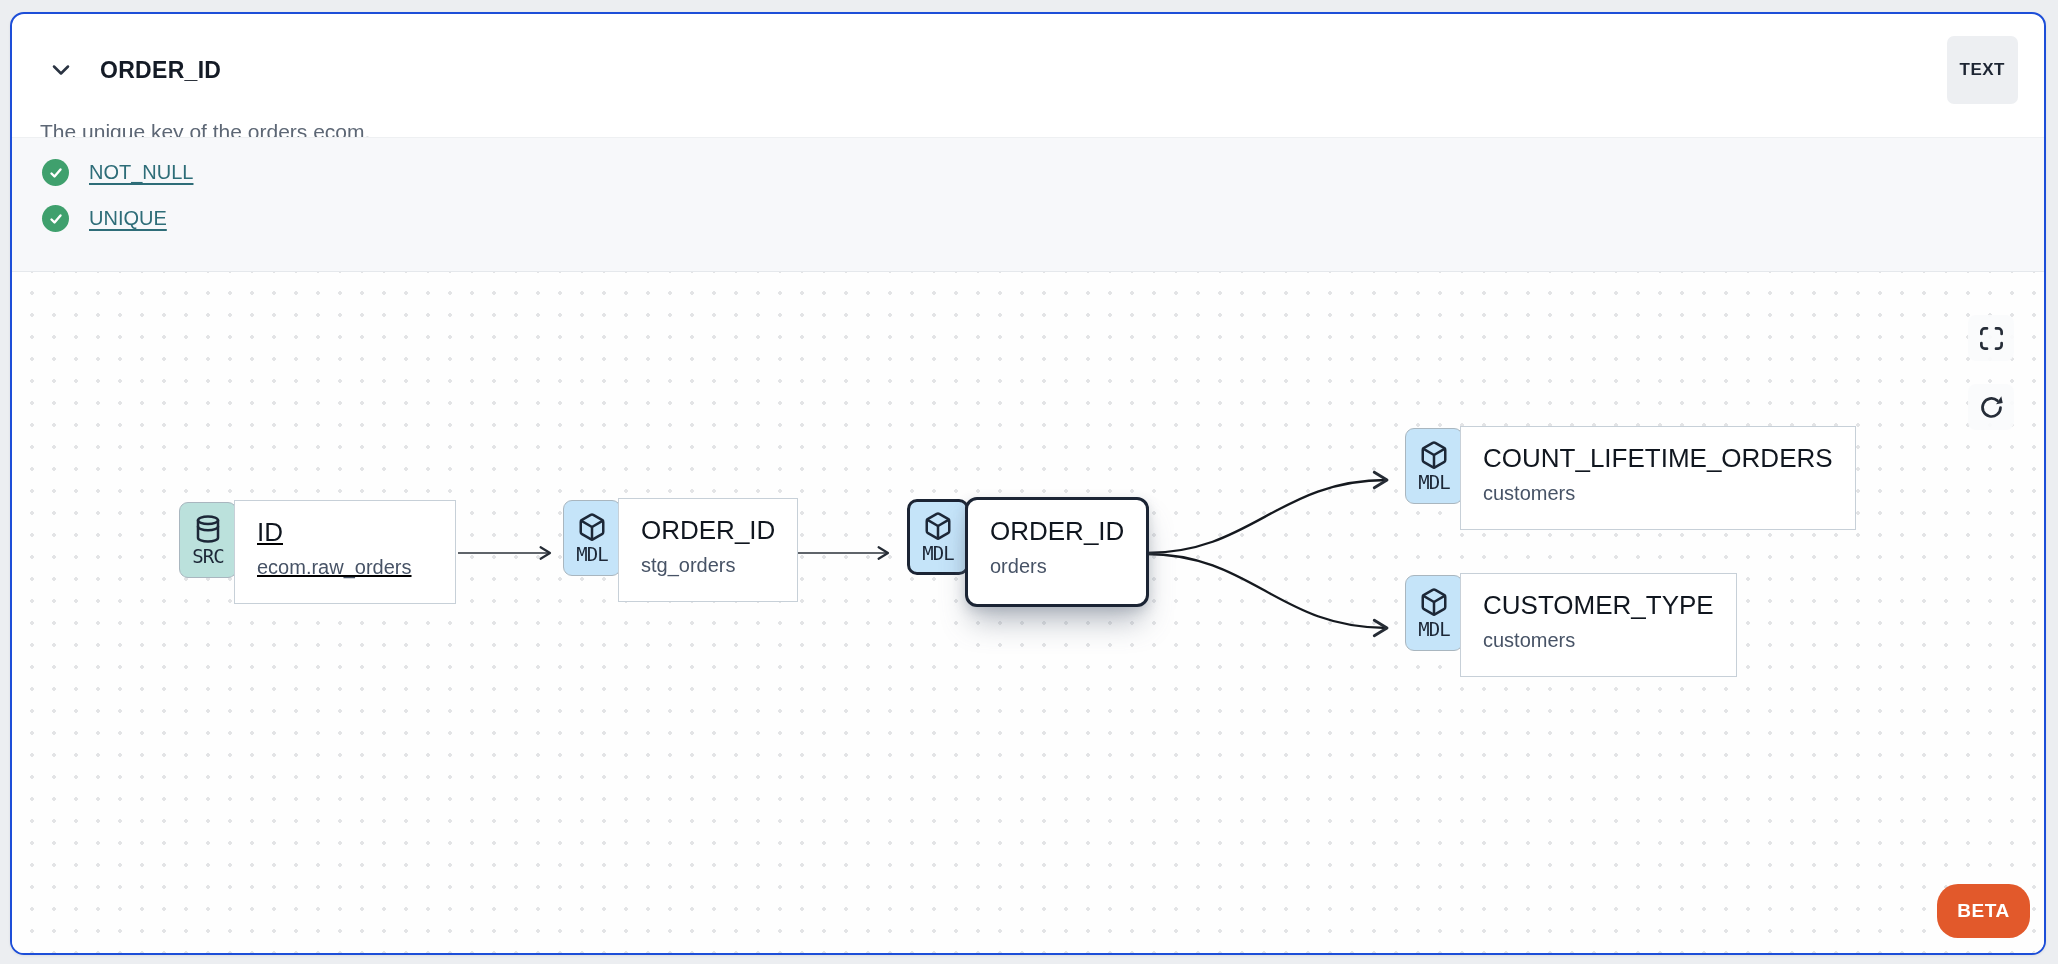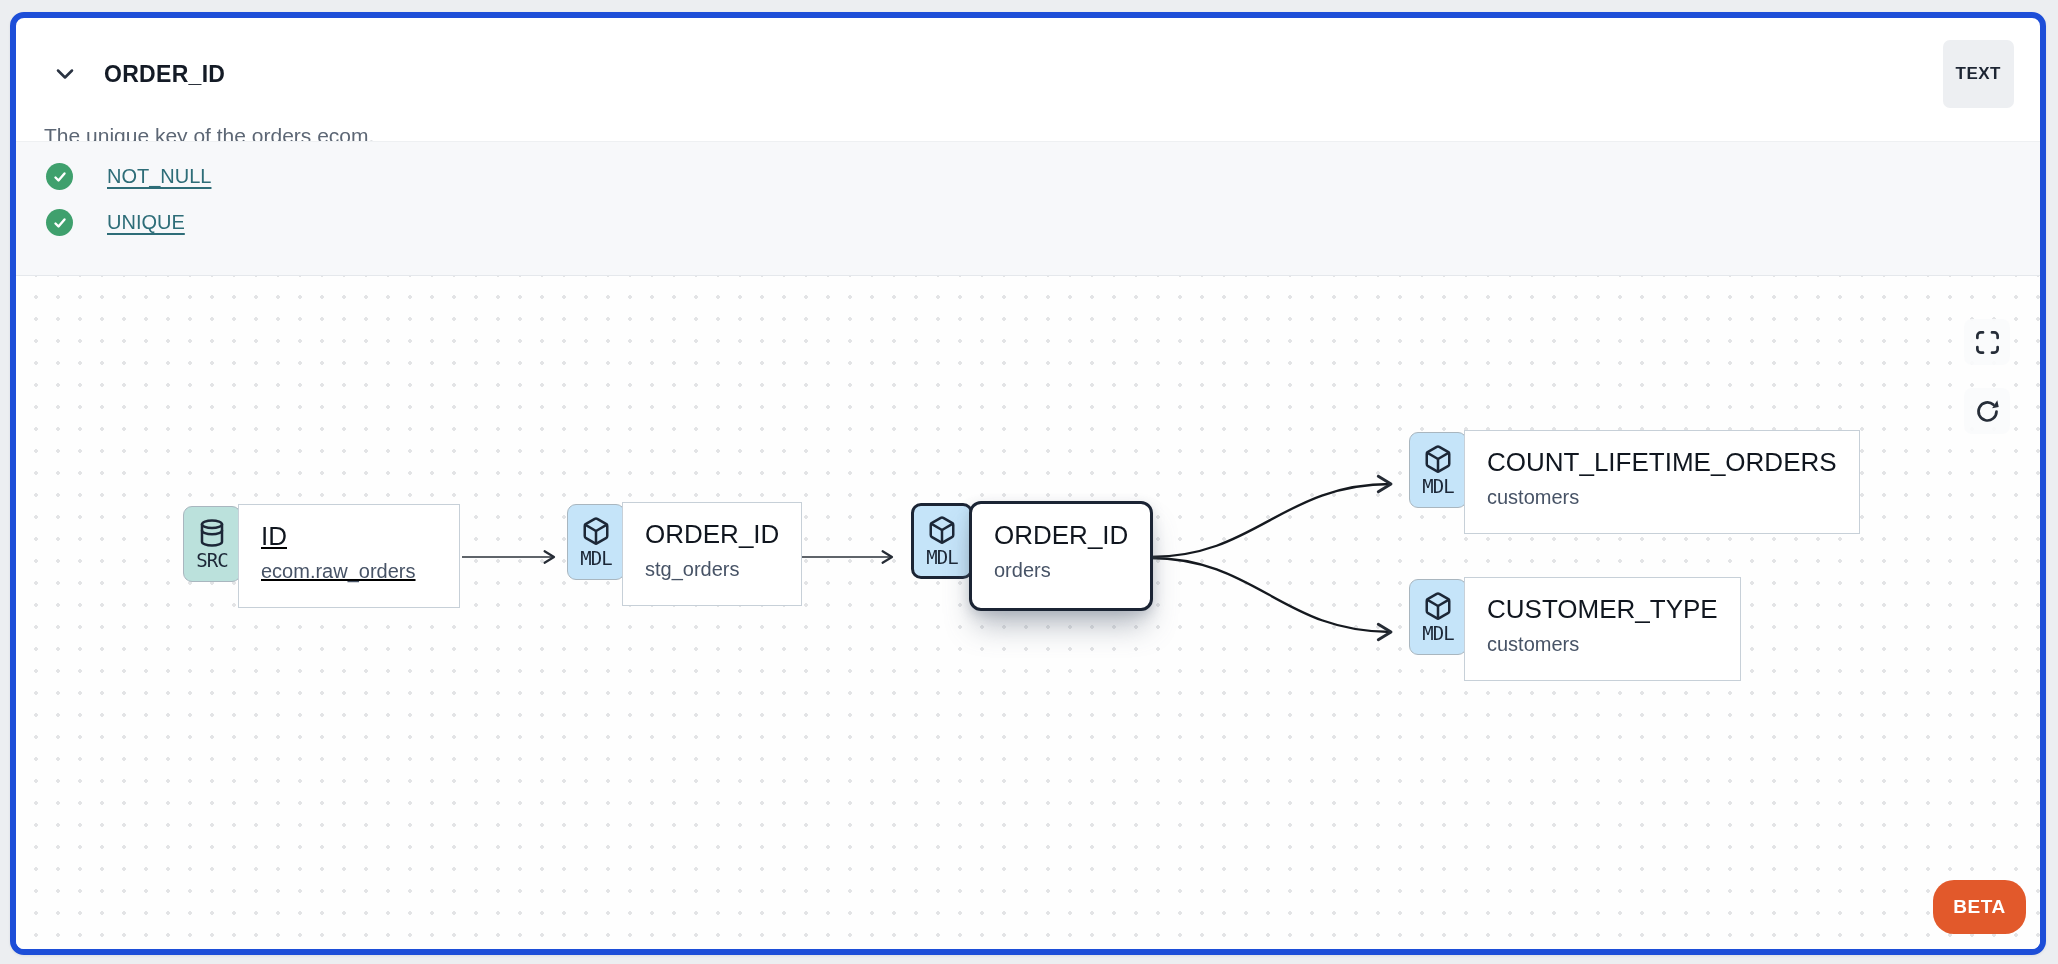--- a/index.html
+++ b/index.html
@@ -7,21 +7,21 @@
   body {
     background: #eceef1;
     font-family: "Liberation Sans", sans-serif;
     position: relative;
     overflow: hidden;
   }
   .app-card {
     position: absolute; left: 10px; top: 12px;
     width: 2036px; height: 943px;
     background: #ffffff;
-    border: 6px solid #1d4ed8;
+    border: 2px solid #1d4ed8;
     border-radius: 14px;
     box-shadow: 0 1px 3px rgba(16,24,40,.07);
     display: flex; flex-direction: column;
     overflow: hidden;
   }
 
   
   .top-section { height: 123px; padding: 22px 26px 0 34px; }
   .hdr-row { display: flex; align-items: center; }
   .chev-btn {
@@ -42,21 +42,21 @@
     margin: 16px 0 0 -6px;
     font-size: 21px; color: #5d6775;
   }
 
   
   .tests-section {
     height: 135px; background: #f7f8fa;
     border-top: 1px solid #eef0f2; border-bottom: 1px solid #e5e8ec;
     padding: 21px 30px; display: flex; flex-direction: column; gap: 19px;
   }
-  .test-row { display: flex; align-items: center; gap: 34px; }
+  .test-row { display: flex; align-items: center; gap: 20px; }
   .check-circle {
     width: 27px; height: 27px; border-radius: 50%; background: #3fa06d;
     display: flex; align-items: center; justify-content: center; flex: none;
   }
   .test-link {
     font-size: 20px; font-weight: 500; color: #2e6d78;
     text-decoration: underline; text-underline-offset: 4px; cursor: pointer;
   }
 
   

